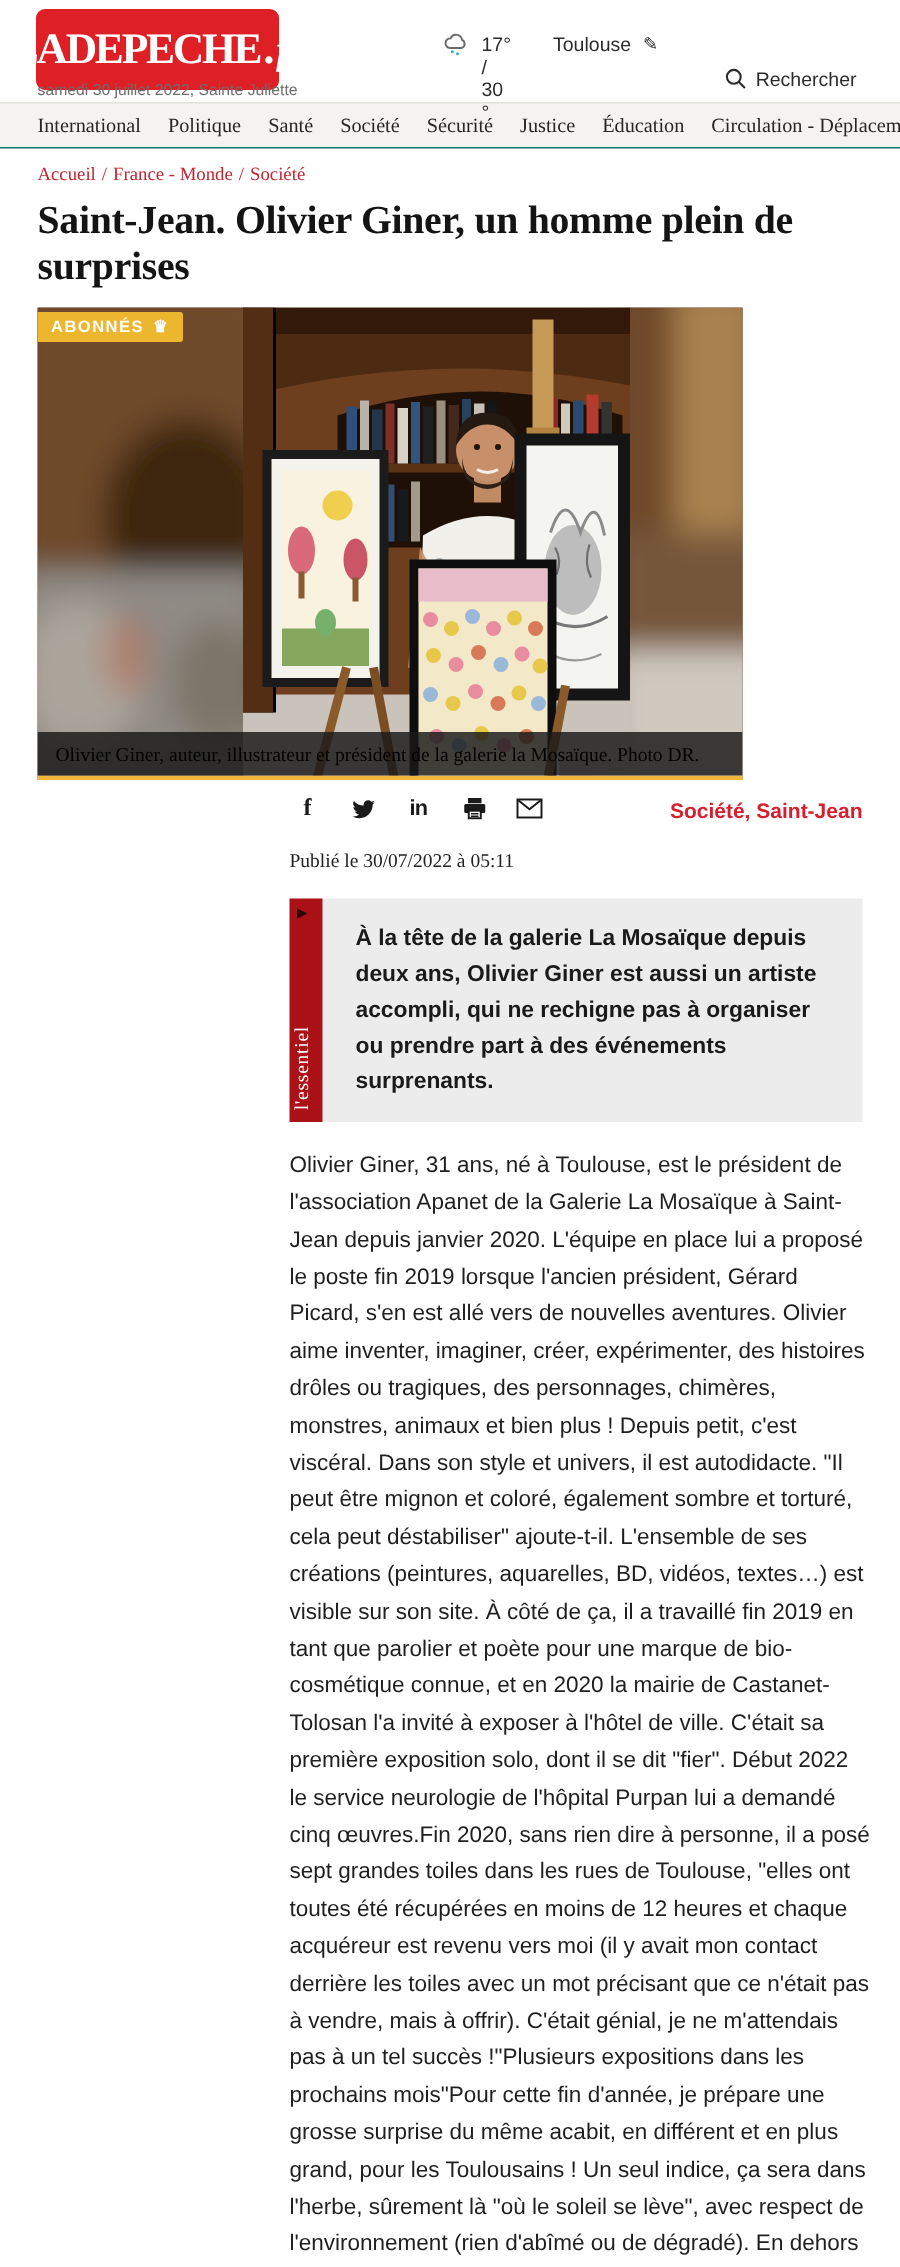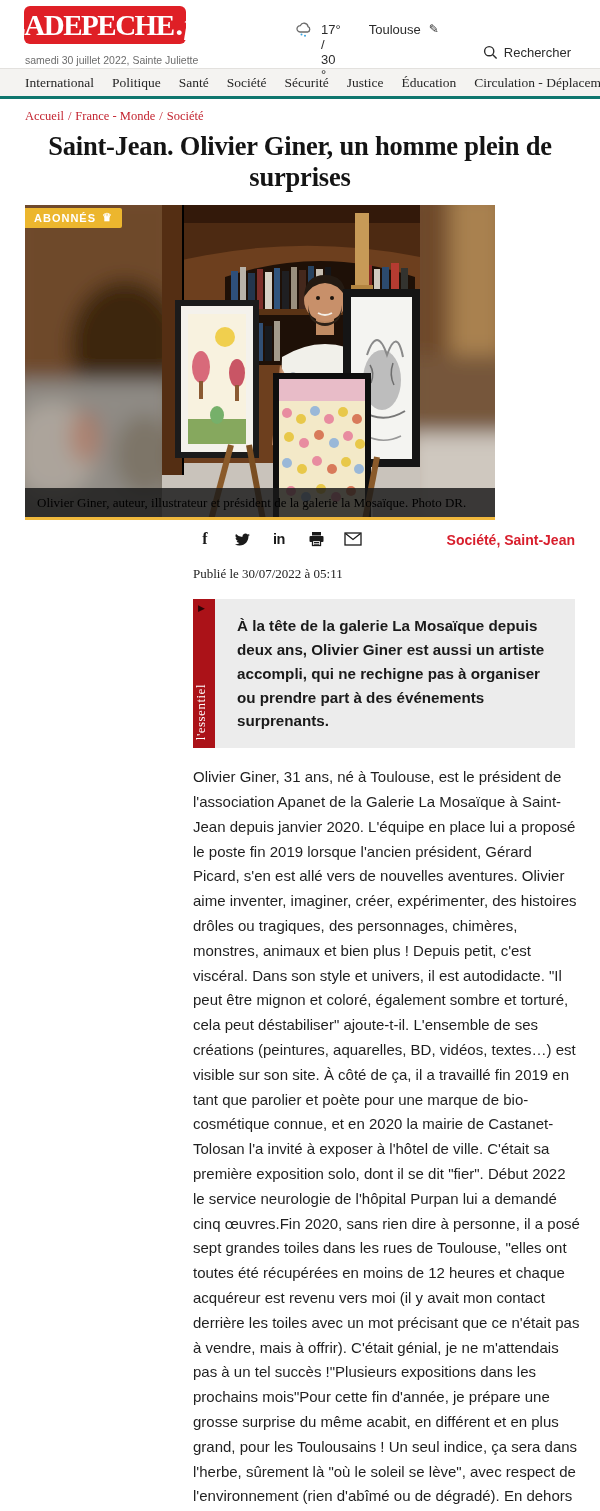--- a/index.html
+++ b/index.html
@@ -4,56 +4,56 @@
 <style>
   * { margin:0; padding:0; box-sizing:border-box; }
   html,body { background:#fff; }
   body {
     width:600px; height:1511px; margin:0 auto; position:relative;
     font-family:"Liberation Sans", sans-serif; color:#1f1f1f; overflow:hidden;
   }
   
   .topbar { position:relative; height:68px; padding:0 25px; }
   .logo {
-    position:absolute; left:24px; top:6px; width:162px; height:38px;
+    position:absolute; left:24px; top:6px; width:162px; height:54px;
     background:#df1f26; border-radius:6px; color:#fff; display:flex;
     align-items:center; justify-content:center;
     font-family:"Liberation Serif", serif; cursor:pointer;
   }
   .logo .main { font-weight:bold; font-size:29px; letter-spacing:-1.5px; }
   .logo .dot { font-weight:bold; font-size:30px; margin:0 1px 0 2px; line-height:20px; }
   .logo .suffix { font-style:italic; font-size:27px; font-weight:bold; }
   .dateline { position:absolute; left:25px; top:54px; font-size:10.5px; color:#6d6d6d; }
   .head-right { position:absolute; left:295px; top:22px; display:flex; align-items:center; font-size:13px; color:#2b2b2b; }
   .weather { display:flex; gap:6px; cursor:pointer; }
   .weather .temps { margin-left:2px; }
   .weather .city { margin-left:22px; }
   .pencil { font-size:12px; margin-left:2px; }
   .head-btn { display:flex; align-items:flex-start; gap:6px; cursor:pointer; }
   .search-btn { margin-left:44px; }
   .journal-btn { margin-left:40px; }
   .hicon svg { display:block; }
   
   .nav {
-    height:31px; background:#f4f3f1; border-top:1px solid #e3e1de; border-bottom:3px solid #0f766e;
+    height:31px; background:#f4f3f1; border-top:1px solid #e3e1de; border-bottom:1px solid #0f766e;
     display:flex; align-items:center; padding-left:25px; gap:18px;
     font-family:"Liberation Serif", serif; font-size:13.5px; color:#262626;
     white-space:nowrap; overflow:hidden;
   }
   .nav span { cursor:pointer; }
   
   .breadcrumb {
     padding:10px 25px 0; font-family:"Liberation Serif", serif;
     font-size:12.5px; color:#c32430;
   }
   .breadcrumb .sep { margin:0 4px; color:#c32430; }
   .breadcrumb span[data-interactable="true"] { cursor:pointer; }
   h1.title {
     padding:7px 25px 10px; font-family:"Liberation Serif", serif;
-    font-size:26.5px; font-weight:600; color:#141414; letter-spacing:-0.2px;text-align:center;
+    font-size:26.5px; font-weight:600; color:#141414; letter-spacing:-0.2px;
   }
   
   .figure {
     position:relative; margin:2px 25px 0; width:470px; height:315px;
     border-bottom:3px solid #efb83c; background:#7a6a58; overflow:hidden;
   }
   .figure svg.scene { position:absolute; inset:0; }
   .badge {
     position:absolute; top:3px; left:0; background:#ecb62e; color:#fff;
     font-size:11px; font-weight:bold; letter-spacing:1px; padding:3px 9px 4px;

